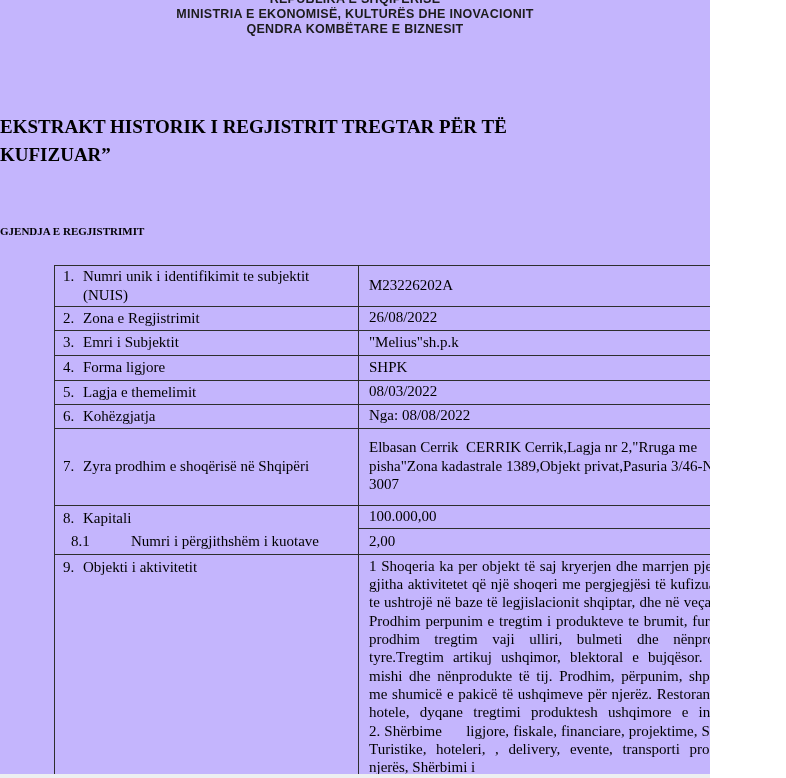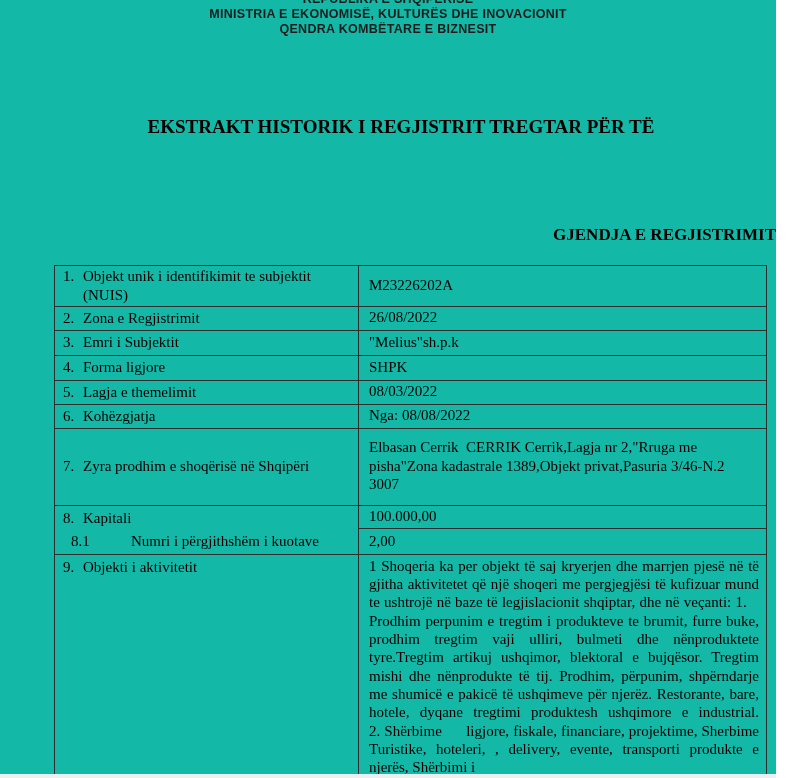--- a/index.html
+++ b/index.html
@@ -1,39 +1,39 @@
 <!DOCTYPE html>
 <html><head>
 <meta charset="utf-8">
 <style>
   * { margin:0; padding:0; box-sizing:border-box; }
   html,body { background:#ffffff; }
   .page {
-    position:relative; width:776px; height:778px;
-    background:#14b8a6; color:#000000; overflow:hidden;
+    position:relative; width:710px; height:778px;
+    background:#c4b5fd; color:#000000; overflow:hidden;
     font-family:"Liberation Serif", serif;
   }
   
   .doc-header {
     position:absolute; top:0; left:0; width:100%;
     text-align:center; font-family:"Liberation Sans", sans-serif;
     font-weight:700; font-size:12.5px; letter-spacing:0.3px; color:#1c1c1c;
   }
   .doc-header .h-republic { margin-top:-8px; line-height:15px; }
   .doc-header .h-ministry { line-height:15px; }
   .doc-header .h-agency   { line-height:15px; }
 
   
   .doc-title {
     position:absolute; top:113px; left:0; width:100%;
-    text-align:center; font-weight:700; font-size:19px; line-height:27.5px;padding-left:26px;
+    font-weight:700; font-size:19px; line-height:27.5px;
   }
   .section-heading {
     position:absolute; top:225px; left:0; width:100%;
-    text-align:right; font-weight:700; font-size:17px;
+    text-align:left; font-weight:700; font-size:11px;
   }
 
   
   table.reg-table {
     position:absolute; top:265px; left:54px; width:712px;
     border-collapse:collapse; table-layout:fixed;
     font-size:15px; line-height:1.25; color:#000;
   }
   .reg-table td { border:1px solid #2e2e2e; vertical-align:middle; }
   .reg-table .lbl { padding:1px 6px 1px 0; }
@@ -64,36 +64,37 @@
 <div class="page">
 
   <div class="doc-header">
     <div class="h-republic">REPUBLIKA E SHQIPËRISË</div>
     <div class="h-ministry">MINISTRIA E EKONOMISË, KULTURËS DHE INOVACIONIT</div>
     <div class="h-agency">QENDRA KOMBËTARE E BIZNESIT</div>
   </div>
 
   <div class="doc-title">
     <div>EKSTRAKT HISTORIK I REGJISTRIT TREGTAR PËR TË</div>
+    <div>KUFIZUAR”</div>
   </div>
 
   <div class="section-heading">GJENDJA E REGJISTRIMIT</div>
 
   <table class="reg-table">
     <colgroup>
         <col style="width:304px">
         <col style="width:408px">
       </colgroup>
 
     <tbody>
         <tr class="h40">
       <td class="lbl">
         <div class="cell-flex">
           <span class="num">1.</span>
-          <span class="lab">Objekt unik i identifikimit te subjektit (NUIS)</span>
+          <span class="lab">Numri unik i identifikimit te subjektit (NUIS)</span>
         </div>
       </td>
       <td class="val">M23226202A</td>
     </tr>
 
     <tr class="h24">
       <td class="lbl">
         <div class="cell-flex">
           <span class="num">2.</span>
           <span class="lab">Zona e Regjistrimit</span>

